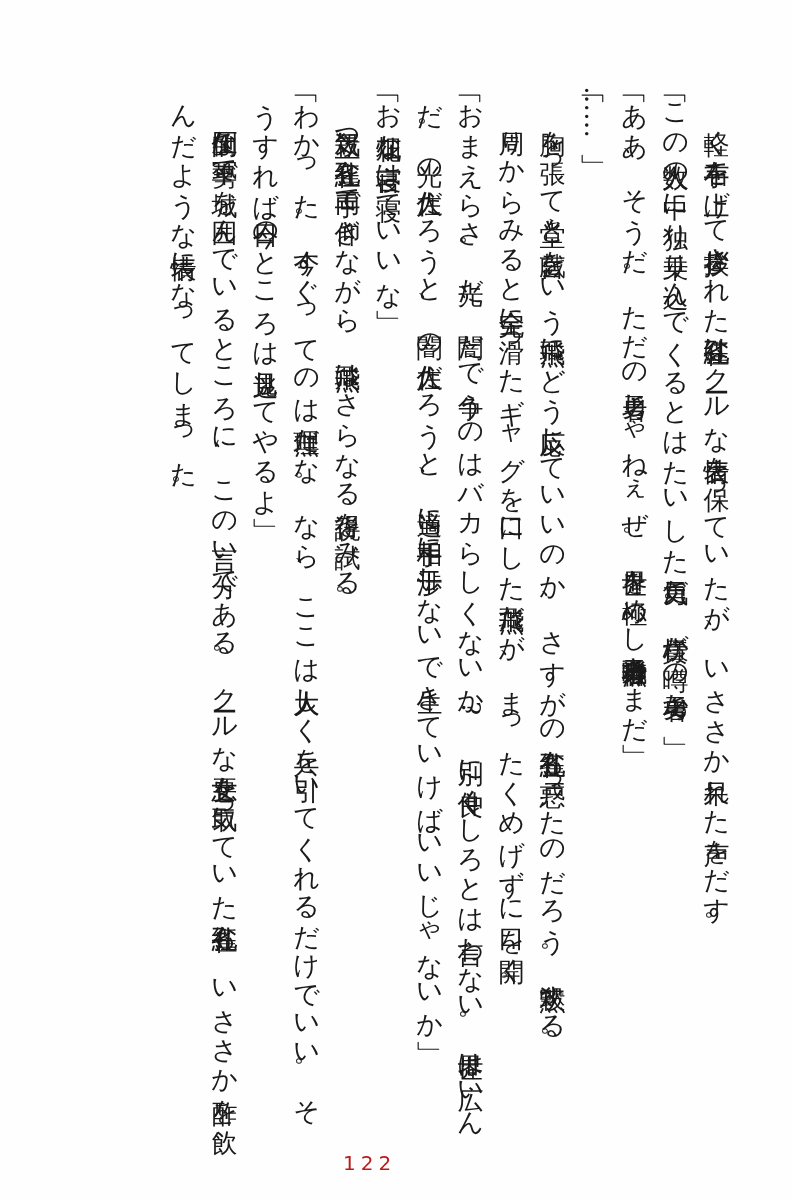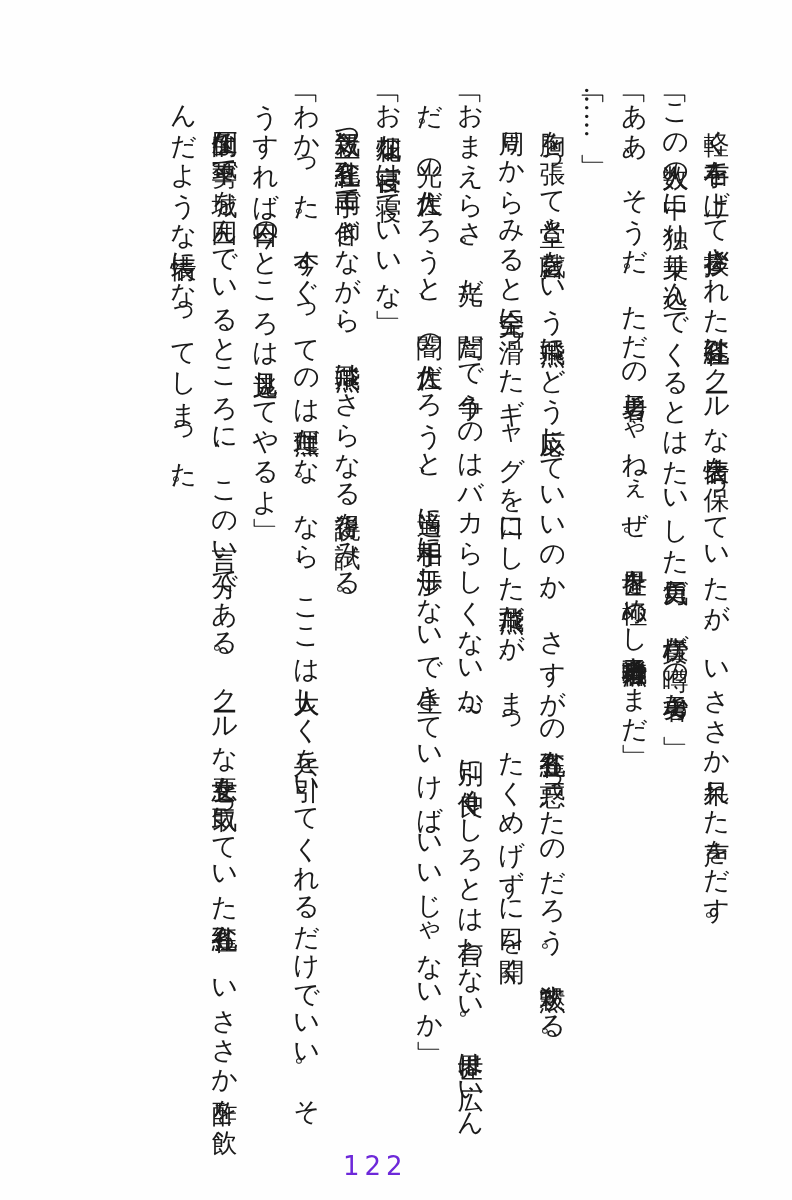--- a/index.html
+++ b/index.html
@@ -39,23 +39,23 @@
     padding: 0;
   }
   .para.indent {
     text-indent: 1em;       
   }
   .page-number {
     position: absolute;
     top: 1151px;
     left: 343px;
     font-family: "DejaVu Sans", "Liberation Sans", sans-serif;
-    font-size: 26px;
+    font-size: 20px;
     font-weight: 400;
-    color: #6d28d9;
+    color: #b91c1c;
     letter-spacing: 5px;
   }
 </style>
 </head>
 <body style="background: rgb(254, 254, 254);">
 
 <div class="book-page">
   <main class="text-area" style="color: rgb(26, 26, 26);">
       <p class="para indent">軽く右手を上げて挨拶された紅孔雀はクールな表情を保っていたが、いささか呆れた声をだす。</p>
       <p class="para">「この人数の中に独り乗り込んでくるとはたいした勇気だ。貴様が噂の勇者か?」</p>

